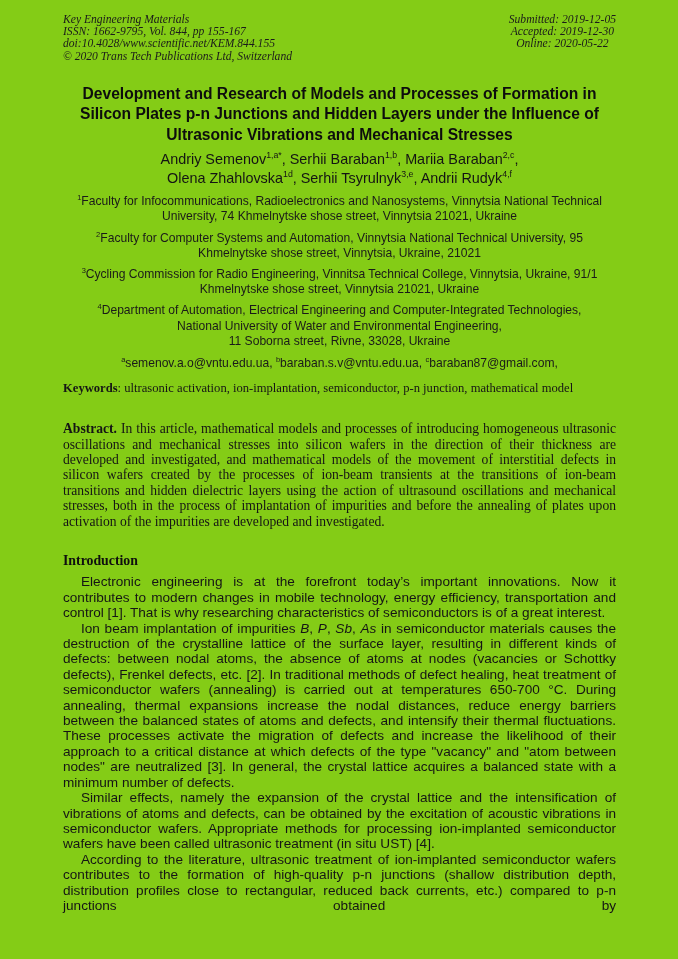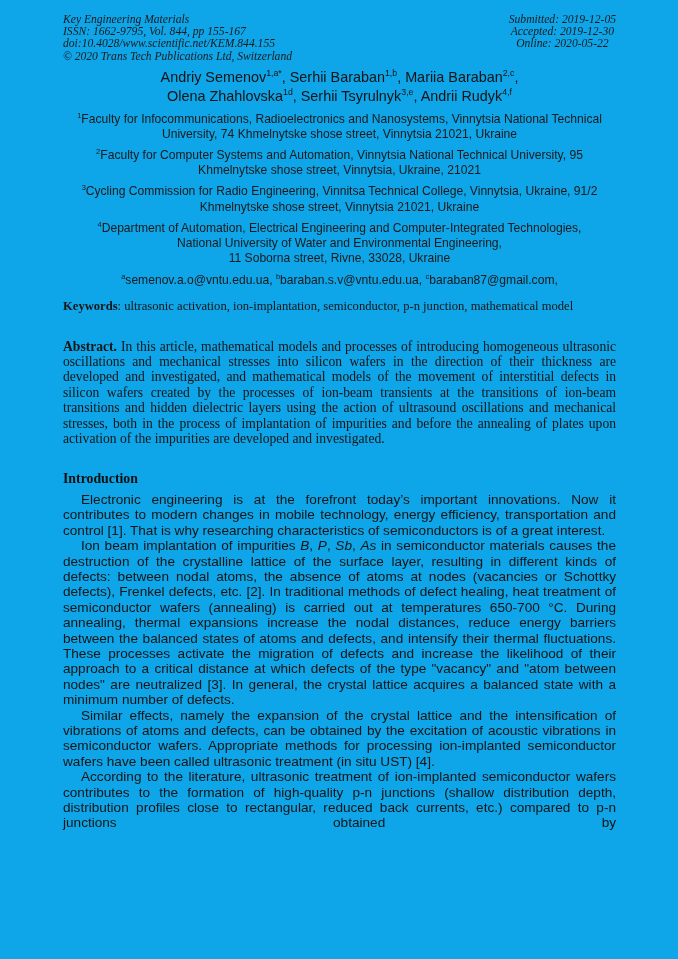--- a/index.html
+++ b/index.html
@@ -1,17 +1,17 @@
 <!DOCTYPE html>
 <html><head>
 <meta charset="utf-8">
 <style>
   html,body{margin:0;padding:0;background:#ffffff;}
   body{width:678px;height:959px;color:#161616;-webkit-font-smoothing:antialiased;}
-  .page{position:relative;width:678px;height:959px;background:#0ea5e9;overflow:hidden;}
+  .page{position:relative;width:678px;height:959px;background:#84cc16;overflow:hidden;}
   .content{padding:14px 62px 0 63px;}
 
   .hdr{display:flex;justify-content:space-between;
        font-family:"Liberation Serif",serif;font-style:italic;
        font-size:11.6px;line-height:12.2px;color:#1b1b1b;}
   .hdr-left{white-space:pre-line;text-align:left;}
   .hdr-right{white-space:pre-line;text-align:center;}
 
   .title{margin-top:21px;text-align:center;white-space:pre-line;
          font-family:"Liberation Sans",sans-serif;font-weight:bold;
@@ -63,31 +63,34 @@
     <div class="hdr">
       <div class="hdr-left">Key Engineering Materials
 ISSN: 1662-9795, Vol. 844, pp 155-167
 doi:10.4028/www.scientific.net/KEM.844.155
 © 2020 Trans Tech Publications Ltd, Switzerland</div>
       <div class="hdr-right">Submitted: 2019-12-05
 Accepted: 2019-12-30
 Online: 2020-05-22</div>
     </div>
 
+    <div class="title">Development and Research of Models and Processes of Formation in
+Silicon Plates p-n Junctions and Hidden Layers under the Influence of
+Ultrasonic Vibrations and Mechanical Stresses</div>
 
     <div class="authors">
       <div><span>Andriy Semenov</span><sup>1,a*</sup><span>, Serhii Baraban</span><sup>1,b</sup><span>, Mariia Baraban</span><sup>2,c</sup><span>,</span></div>
       <div><span>Olena Zhahlovska</span><sup>1d</sup><span>, Serhii Tsyrulnyk</span><sup>3,e</sup><span>, Andrii Rudyk</span><sup>4,f</sup></div>
     </div>
 
     <div class="aff"><sup>1</sup><span class="afftext">Faculty for Infocommunications, Radioelectronics and Nanosystems, Vinnytsia National Technical
 University, 74 Khmelnytske shose street, Vinnytsia 21021, Ukraine</span></div>
     <div class="aff"><sup>2</sup><span class="afftext">Faculty for Computer Systems and Automation, Vinnytsia National Technical University, 95
 Khmelnytske shose street, Vinnytsia, Ukraine, 21021</span></div>
-    <div class="aff"><sup>3</sup><span class="afftext">Cycling Commission for Radio Engineering, Vinnitsa Technical College, Vinnytsia, Ukraine, 91/2
+    <div class="aff"><sup>3</sup><span class="afftext">Cycling Commission for Radio Engineering, Vinnitsa Technical College, Vinnytsia, Ukraine, 91/1
 Khmelnytske shose street, Vinnytsia 21021, Ukraine</span></div>
     <div class="aff"><sup>4</sup><span class="afftext">Department of Automation, Electrical Engineering and Computer-Integrated Technologies,
 National University of Water and Environmental Engineering,
 11 Soborna street, Rivne, 33028, Ukraine</span></div>
 
     <div class="emails">
       <div><sup>a</sup><span>semenov.a.o@vntu.edu.ua, </span><sup>b</sup><span>baraban.s.v@vntu.edu.ua, </span><sup>c</sup><span>baraban87@gmail.com,</span></div>
     </div>
 
     <div class="keywords"><span class="bd">Keywords</span><span>: ultrasonic activation, ion-implantation, semiconductor, p-n junction, mathematical model</span></div>

